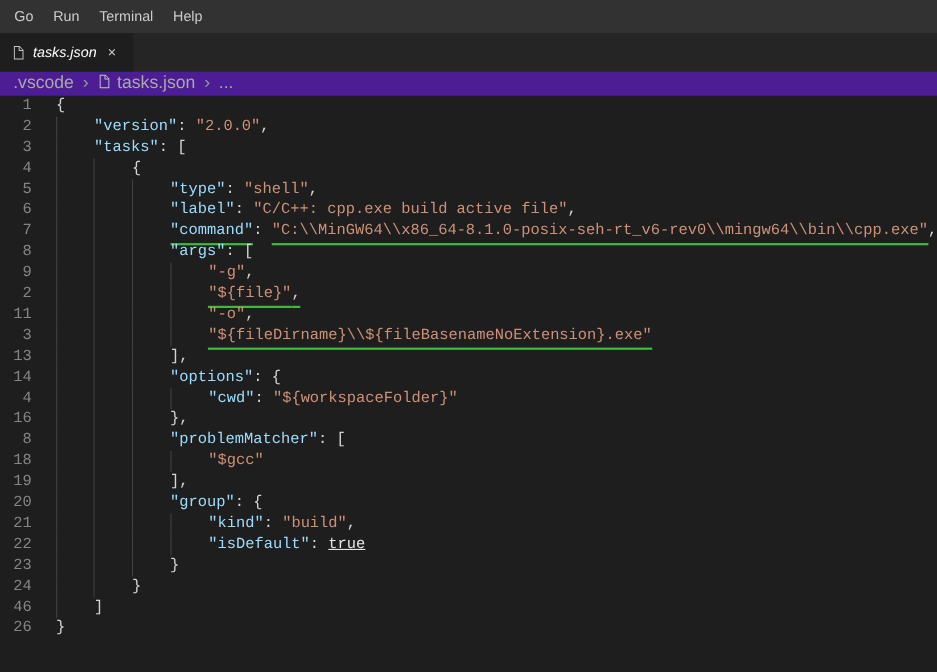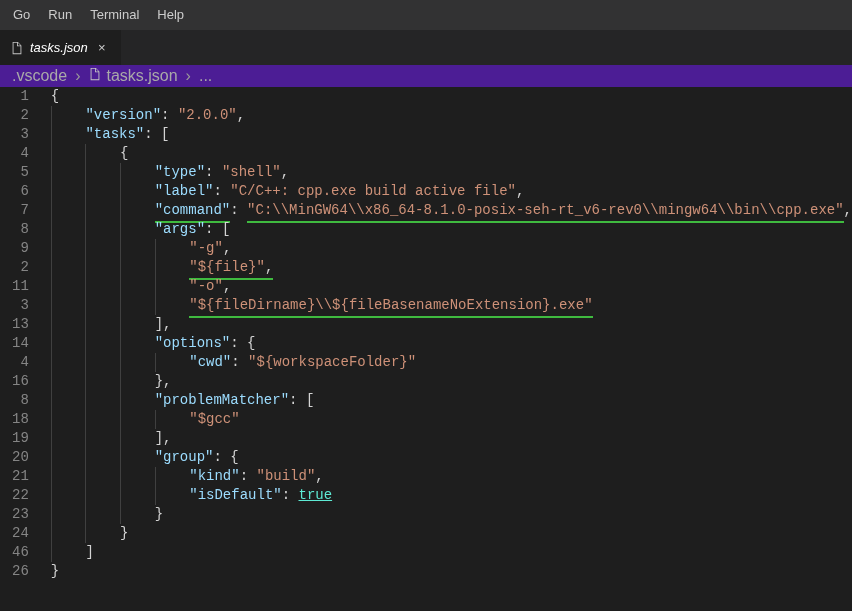--- a/index.html
+++ b/index.html
@@ -47,21 +47,21 @@
     .gutter {
       width: 56px; text-align: right; padding-right: 18px;
       color: #858585; user-select: none;
     }
     .gutter div { height: 19px; }
     .code { flex: 1; padding-left: 4px; position: relative; }
     .line { height: 19px; white-space: pre; }
     .tok-brace  { color: #d4d4d4; }
     .tok-key    { color: #9cdcfe; }
     .tok-str    { color: #ce9178; }
-    .tok-bool   { color: #5eead4; text-decoration: underline; }
+    .tok-bool   { color: #e5e5e5; text-decoration: underline; }
     .indent-guide { display: inline-block; border-left: 1px solid #404040; }
     .underline-green { display: inline-block; border-bottom: 2px solid #3fba3f; padding-bottom: 1px; }
   </style>
 </head>
 <body>
 
 <div class="menubar">
   <div class="menu-items">
       <div class="menu-item">Go</div>
       <div class="menu-item">Run</div>

